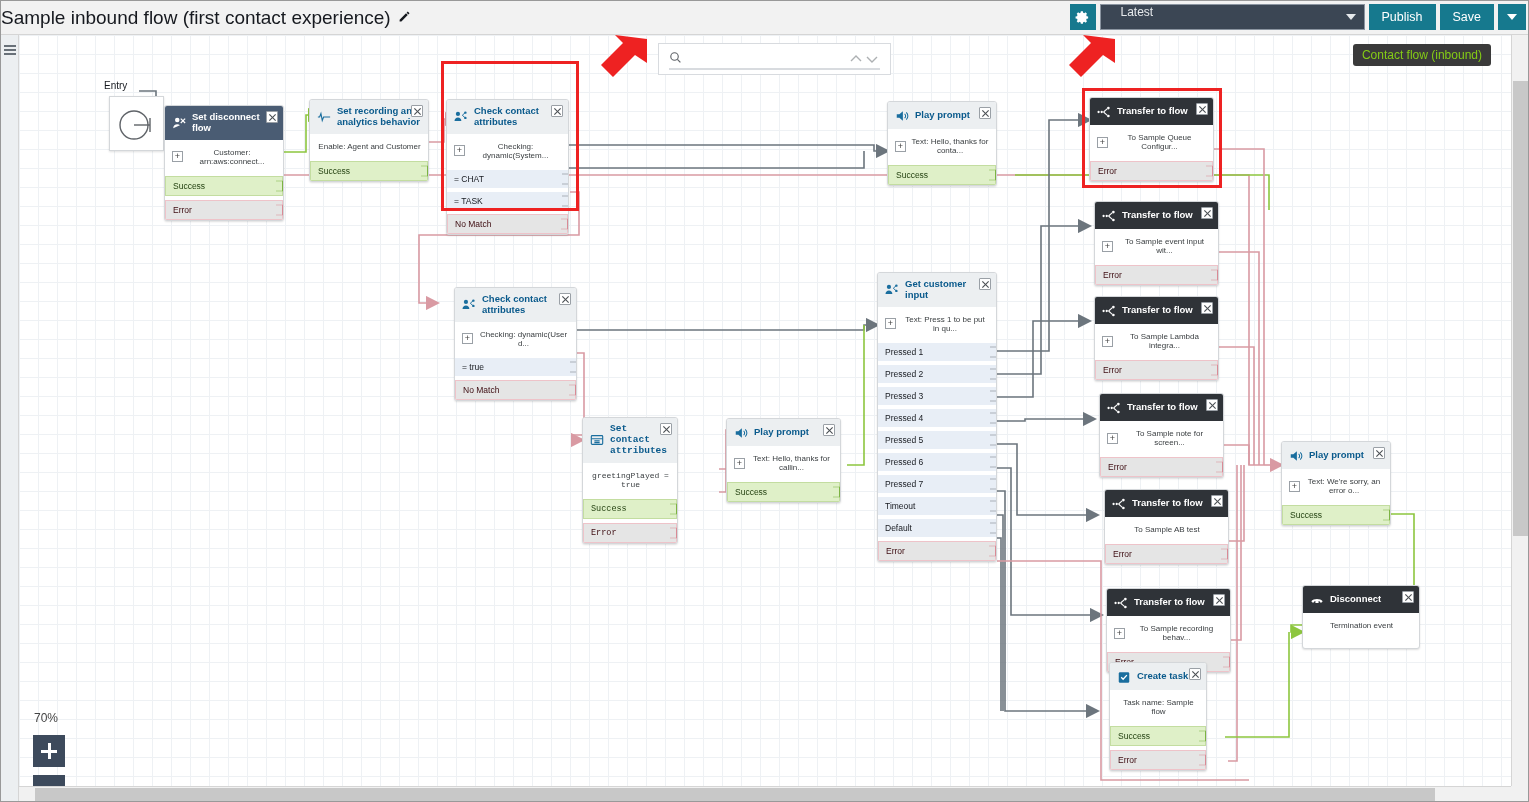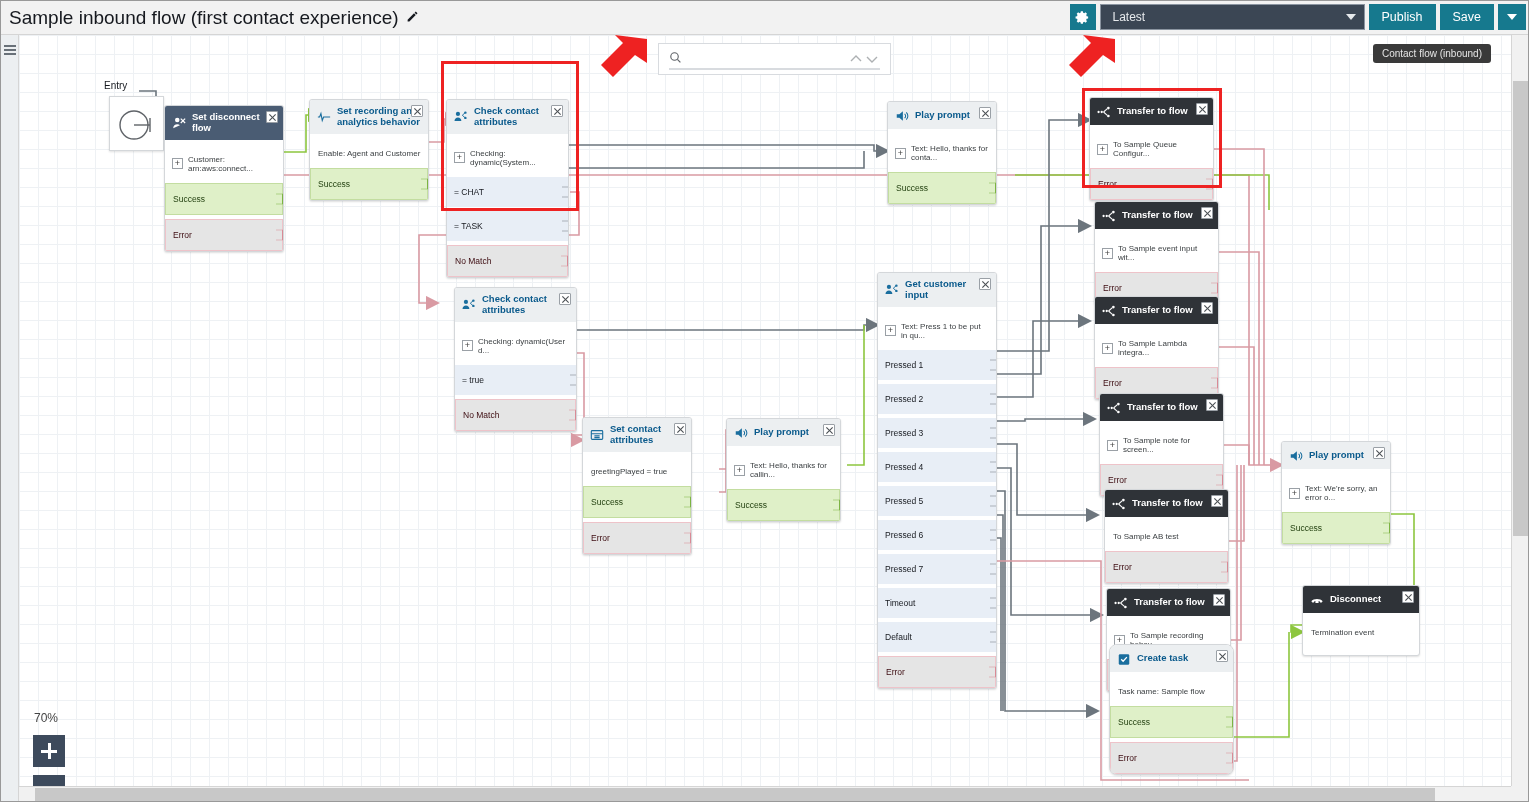--- a/index.html
+++ b/index.html
@@ -19,42 +19,42 @@
   }
 
   
   #header {
     position: absolute; left: 0; top: 0; width: 1529px; height: 34px;
     background: #f2f2f2;
     border-bottom: 1px solid #d5d5d5;
     display: flex; align-items: center;
   }
   #flow-title {
-    font-size: 19px; color: #16191f; padding-left: 8px;
+    font-size: 19px; color: #16191f; 
     white-space: nowrap; letter-spacing: 0px;
   }
   .pencil-icon {
     display: inline-block; margin-left: 6px; position: relative; top: 1px;
     cursor: pointer;
   }
   #header-right {
     position: absolute; right: 4px; top: 3px;
     display: flex; align-items: center; gap: 4px;
   }
   .gear-btn {
     width: 26px; height: 26px; background: #16798e;
     display: flex; align-items: center; justify-content: center;
     cursor: pointer; border: none;
   }
   .version-select {
     width: 265px; height: 26px; background: #3b4654;
     border: 1px solid #8a94a0;
     color: #e6e9ec; font-size: 12px;
-    display: flex; align-items: center;
-    padding: 0 12px; cursor: pointer; position: relative;
+    display: flex; align-items: flex-start;
+    padding: 0 20px; cursor: pointer; position: relative;
   }
   .version-select .caret {
     position: absolute; right: 8px; top: 50%; transform: translateY(-50%);
     width: 0; height: 0; border-left: 5px solid transparent;
     border-right: 5px solid transparent; border-top: 6px solid #e6e9ec;
   }
   .hdr-btn {
     height: 26px; background: #16798e; color: #fff;
     font-size: 12.5px; border: none; padding: 0 13px; cursor: pointer;
     font-family: "Liberation Sans", sans-serif;
@@ -108,21 +108,21 @@
   #search-input {
     flex: 1; border: none; outline: none; font-size: 12px;
     font-family: "Liberation Sans", sans-serif; color: #333; background: transparent;
     margin-left: 6px;
   }
   .chev { width: 16px; height: 16px; cursor: pointer; opacity: .55; }
 
   
   #flow-type-badge {
     position: absolute; right: 22px; top: 9px;
-    background: #3a3a3a; color: #e5e5e5; font-size: 10px;
+    background: #3a3a3a; color: #84cc16; font-size: 12px;
     padding: 4px 9px; border-radius: 3px; white-space: nowrap;
   }
 
   
   #zoom-label {
     position: absolute; left: 15px; top: 676px; font-size: 12px; color: #444;
   }
   .zoom-btn {
     position: absolute; left: 14px; width: 32px; height: 32px;
     background: #3d4a5c; color: #fff; cursor: pointer;
@@ -152,30 +152,30 @@
   .node .ntitle { font-size: 9.5px; font-weight: bold; line-height: 1.15; }
   .node.light .ntitle { color: #0a5a8c; }
   .node.navy .ntitle, .node.dark .ntitle { color: #ffffff; }
   .node .nicon { flex: 0 0 14px; width: 14px; height: 14px; display: flex; align-items: center; justify-content: center; }
   .close-box {
     position: absolute; right: 5px; top: 5px; width: 12px; height: 12px;
     border: 1px solid #9aa0a6; background: #fff; cursor: pointer;
     display: flex; align-items: center; justify-content: center; border-radius: 1px;
   }
   .node.navy .close-box, .node.dark .close-box { background: #fff; }
-  .node .nbody { padding: 15px 7px 6px 7px; }
+  .node .nbody { padding: 8px 7px 6px 7px; text-align: center; }
   .plusrow { display: flex; align-items: center; gap: 5px; color: #3c4043; font-size: 8px; }
   .plusbox {
     width: 11px; height: 11px; border: 1px solid #9aa0a6; background: #fff;
     display: flex; align-items: center; justify-content: center;
     font-size: 9px; line-height: 1; color: #444; flex: 0 0 11px; cursor: pointer;
   }
   .plainrow { font-size: 8px; color: #3c4043; padding-left: 1px; }
   .port {
-    position: relative; margin: 3px 0 0 0; padding: 10px 7px;
+    position: relative; margin: 3px 0 0 0; padding: 4px 7px;
     font-size: 8.5px; color: #16191f; cursor: pointer;
   }
   .port.success { background: #dff0c8; border: 1px solid #c3dda0; color: #1f3d0c;}
   .port.error   { background: #e5e5e5; border: 1px solid #eec3c9; color: #3d0c11;}
   .port.blue    { background: #e8eef6; color: #16191f; }
   .port .stub {
     position: absolute; right: -1px; top: 50%; transform: translateY(-50%);
     width: 7px; height: 11px; border: 1.4px solid #6c757d;
     border-left: none; border-radius: 0 1px 1px 0; background: transparent;
   }
@@ -499,21 +499,21 @@
           <div class="plusrow">
             <span class="plusbox">+</span>
             <span>Text: Hello, thanks for conta...</span>
           </div>
         </div>
         <div class="port-list">
           <div class="port success"><span>Success</span><span class="stub"></span></div>
         </div>
       </div>
 
-      <div class="node light" style="left:563px; top:382px; width:110px;">
+      <div class="node light" style="left:563px; top:382px; width:96px;font-family:Liberation Mono, monospace;">
         <div class="nhead">
           <span class="nicon">
             <svg width="14" height="14" viewBox="0 0 16 16">
                 <rect x="1.5" y="3" width="13" height="10" rx="1" fill="none" stroke="#1a6e9e" stroke-width="1.3"></rect>
                 <line x1="1.5" y1="6.5" x2="14.5" y2="6.5" stroke="#1a6e9e" stroke-width="1.2"></line>
                 <line x1="5" y1="9" x2="11" y2="9" stroke="#1a6e9e" stroke-width="1.2"></line>
                 <line x1="5" y1="11" x2="11" y2="11" stroke="#1a6e9e" stroke-width="1.2"></line>
               </svg>
           </span>
           <span class="ntitle">Set contact attributes</span>
@@ -777,21 +777,21 @@
           <div class="plusrow">
             <span class="plusbox">+</span>
             <span>To Sample recording behav...</span>
           </div>
         </div>
         <div class="port-list">
           <div class="port error"><span>Error</span><span class="stub"></span></div>
         </div>
       </div>
 
-      <div class="node light" style="left:1090px; top:609px; width:125px;border-radius:8px;">
+      <div class="node light" style="left:1090px; top:627px; width:98px;">
         <div class="nhead">
           <span class="nicon">
             <svg width="14" height="14" viewBox="0 0 16 16">
                 <rect x="2" y="2.5" width="12" height="12" rx="1.5" fill="#1a6e9e"></rect>
                 <polyline points="4.8,8.3 7,10.5 11.3,5.8" fill="none" stroke="#fff" stroke-width="1.5"></polyline>
               </svg>
           </span>
           <span class="ntitle">Create task</span>
           <span class="close-box">
             <svg width="9" height="9" viewBox="0 0 10 10">

